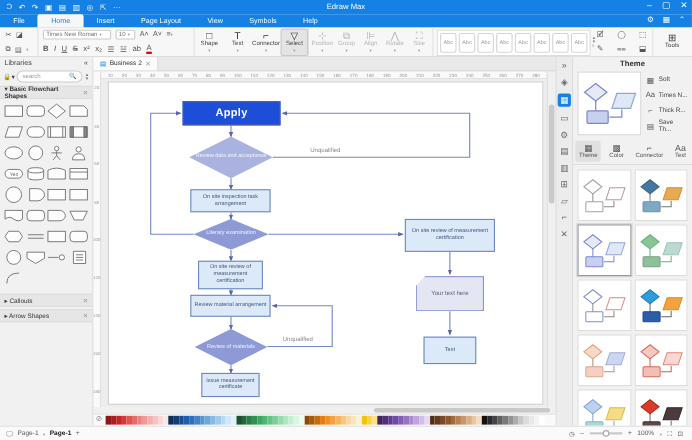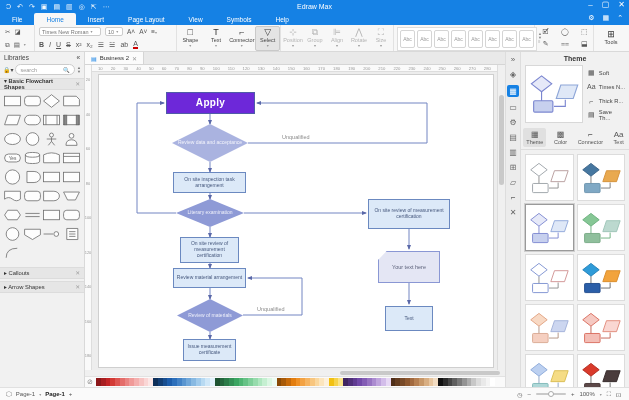--- a/index.html
+++ b/index.html
@@ -44,21 +44,21 @@
   .shape-cell{width:19px;height:18px;display:flex;align-items:center;justify-content:center;}
   .shape-cell svg{stroke:#6a6a6a;fill:#fdfdfd;stroke-width:1;}
   
   .tabbar{left:85px;top:52px;width:420px;height:13px;background:#e9e9e9;border-bottom:1px solid #d5d5d5;display:flex;}
   .doc-tab{background:#fbfbfb;border-right:1px solid #d5d5d5;display:flex;align-items:center;gap:3px;padding:0 6px;font-size:6px;color:#333;}
   .hruler{left:92px;top:65px;width:405px;height:7px;background:#fafafa;border-bottom:1px solid #ddd;display:flex;justify-content:space-between;padding:0 6px;font-size:4.2px;color:#999;align-items:flex-end;}
   .vruler{left:85px;top:65px;width:7px;height:305px;background:#fafafa;border-right:1px solid #ddd;display:flex;flex-direction:column;justify-content:space-between;padding:12px 0;font-size:4px;color:#999;align-items:center;}
   .canvas{left:92px;top:72px;width:405px;height:298px;background:#ededed;overflow:hidden;}
   .page{position:absolute;left:6px;top:2px;width:396px;height:294px;background:#fff;border:1px solid #cfcfcf;}
   .fc-node{position:absolute;display:flex;align-items:center;justify-content:center;text-align:center;line-height:1.15;}
-  .k-start{background:#6d28d9;border:1px solid #4f5ba8;color:#fff;font-weight:bold;font-size:10px;letter-spacing:.3px;}
+  .k-start{background:#1d4ed8;border:1px solid #4f5ba8;color:#fff;font-weight:bold;font-size:10px;letter-spacing:.3px;}
   .k-decision-light{background:#aab3e0;color:#f2f3fb;font-size:5px;clip-path:polygon(50% 0,100% 50%,50% 100%,0 50%);}
   .k-decision{background:#8e9ad6;color:#eef0fa;font-size:5px;clip-path:polygon(50% 0,100% 50%,50% 100%,0 50%);}
   .k-process{background:#dce9f8;border:1px solid #6b89c0;color:#47597e;font-size:5px;padding:1px;}
   .k-card{background:#e4e6f4;border:1px solid #8a97d4;color:#5a5f78;font-size:5.5px;clip-path:polygon(14% 0,100% 0,100% 100%,0 100%,0 28%);}
   .fc-label{position:absolute;font-size:5.5px;color:#8b8b8b;}
   .vscroll{left:497px;top:65px;width:8px;height:305px;background:#f0f0f0;border-left:1px solid #ddd;}
   .vthumb{position:absolute;left:1px;top:30px;width:5px;height:90px;background:#c9c9c9;border-radius:3px;}
   .hscroll{left:85px;top:370px;width:420px;height:6px;background:#f0f0f0;}
   .hthumb{position:absolute;left:255px;top:1px;width:160px;height:4px;background:#c9c9c9;border-radius:2px;}
   

